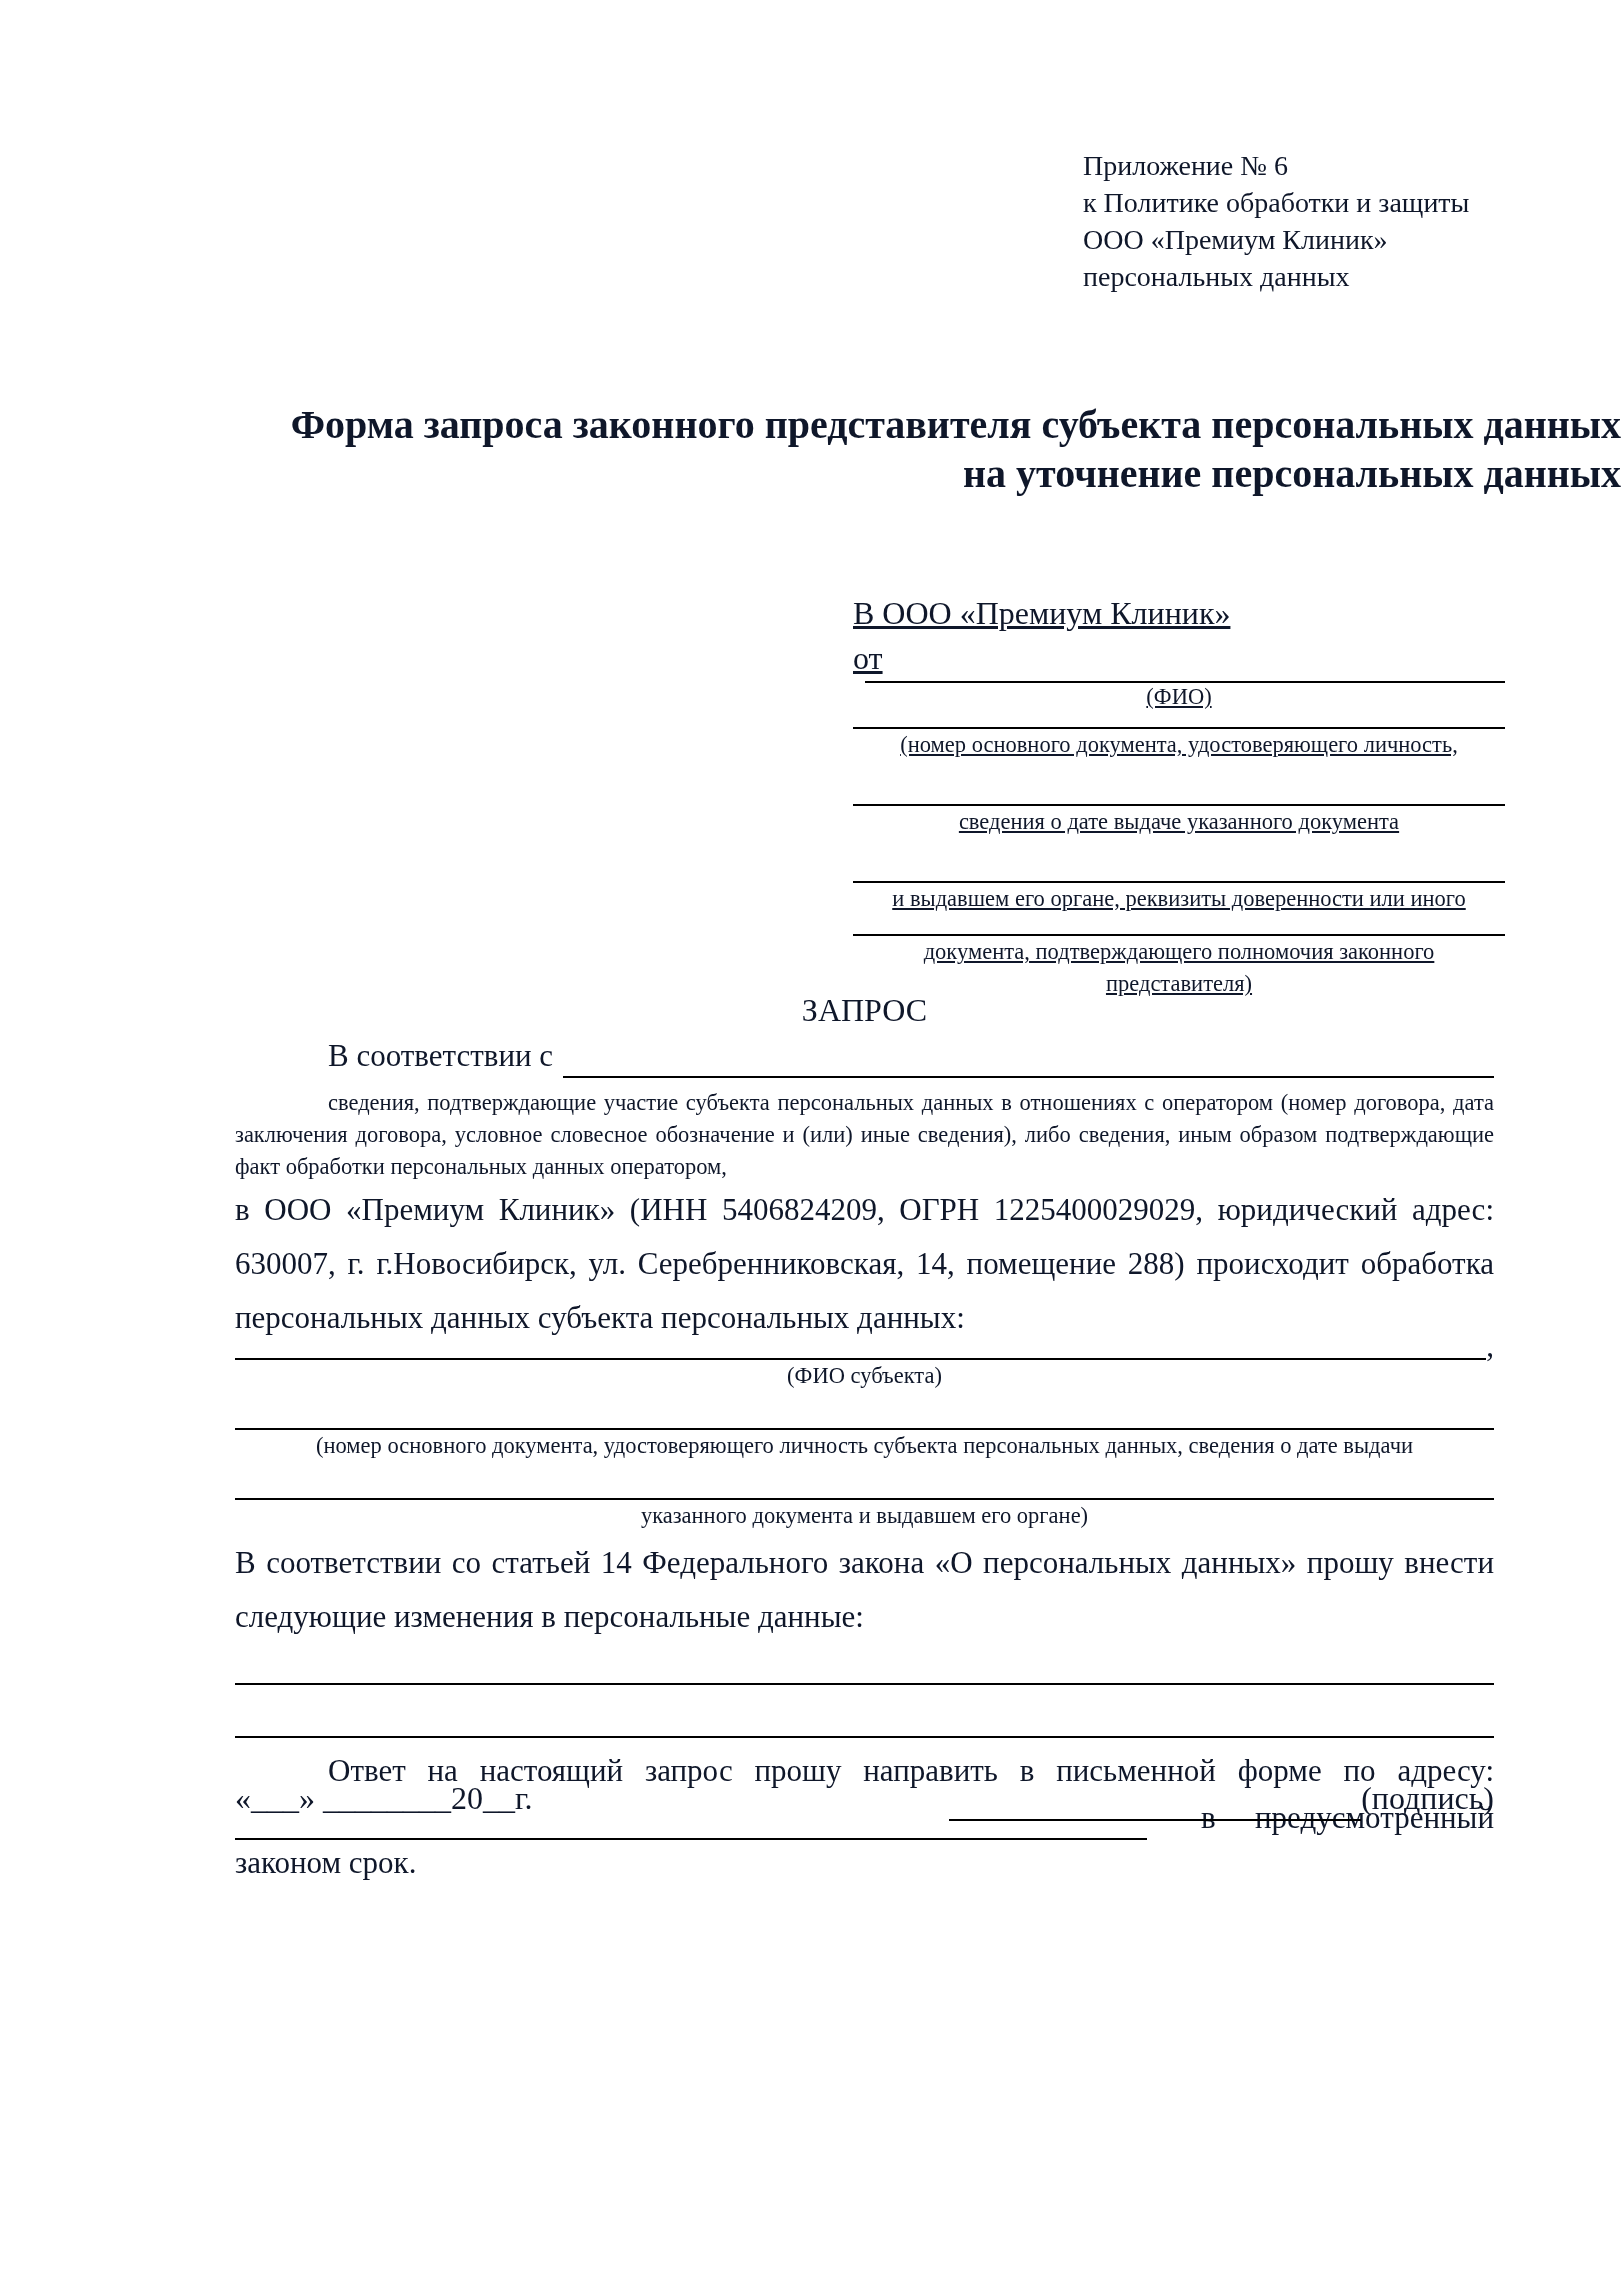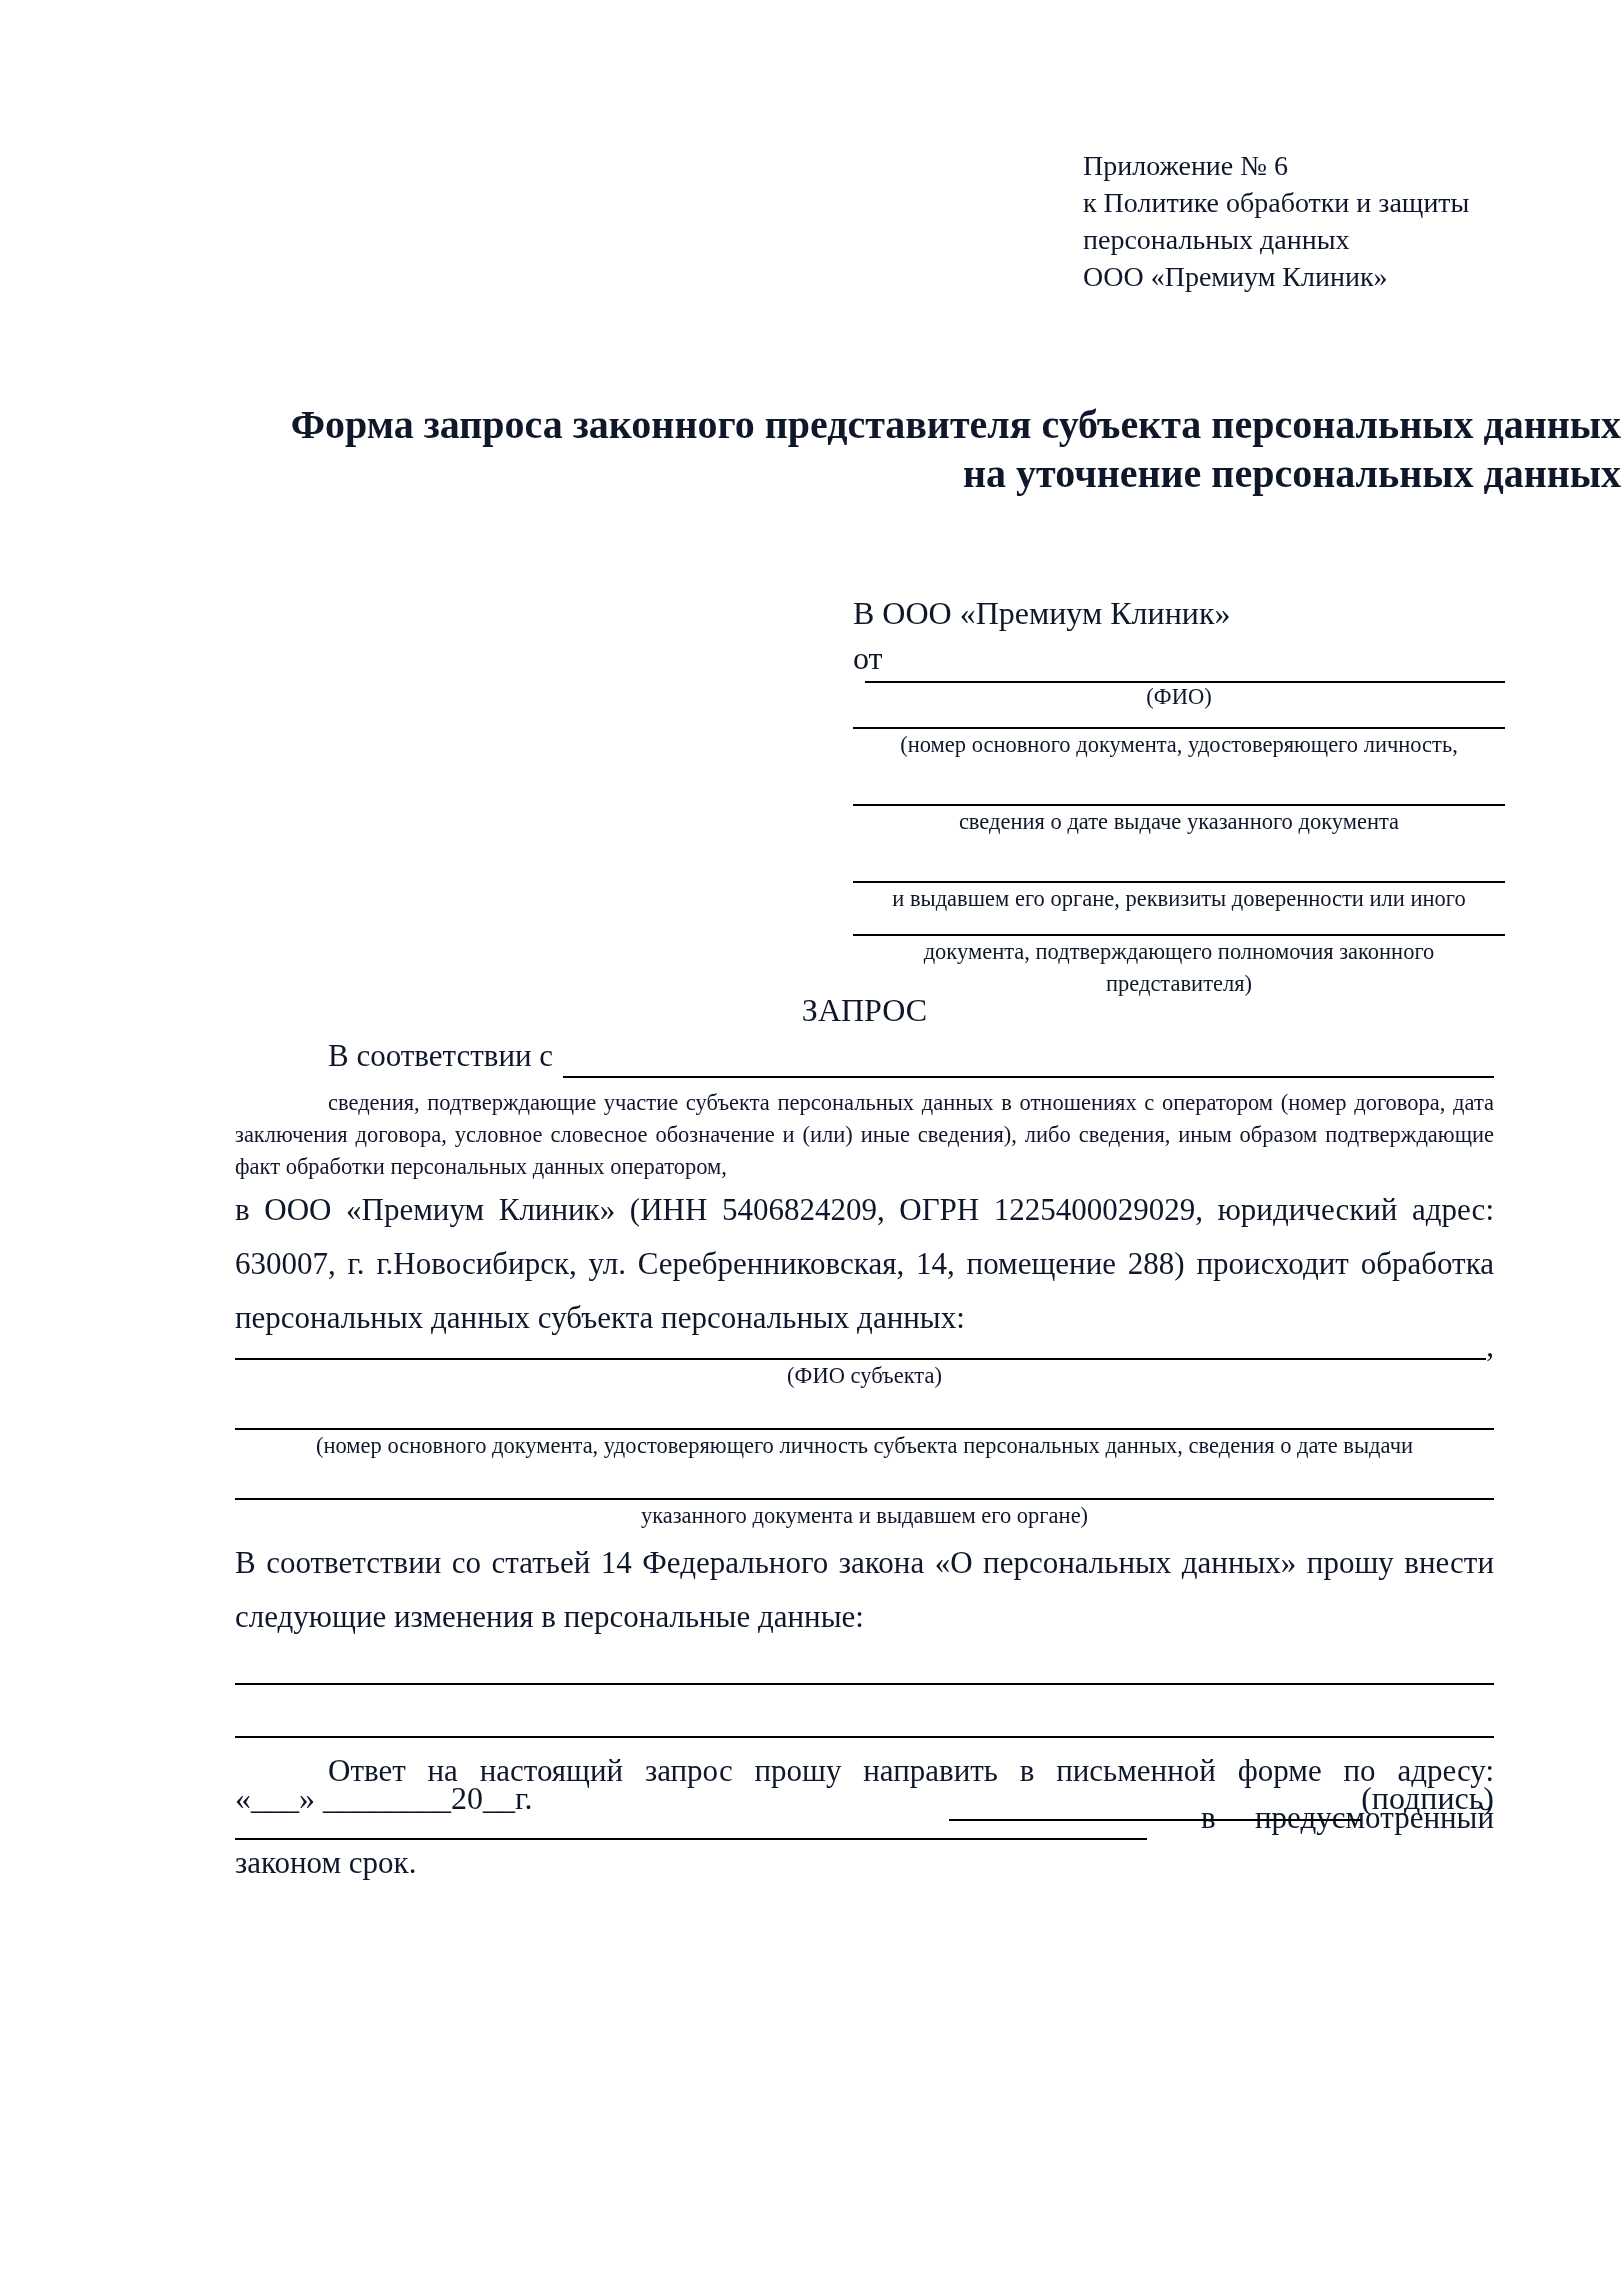--- a/index.html
+++ b/index.html
@@ -34,20 +34,21 @@
     line-height: 49px;
   }
   
   .addressee {
     position: absolute;
     left: 853px;
     top: 591px;
     width: 652px;
     font-size: 32px;
     line-height: 45px;
+    text-decoration: underline;
   }
   .bl { border-bottom: 2.9px solid #000; }
   .from-row { display: flex; height: 45px; flex-direction: column; }
   .from-row .bl { flex: 1 1 auto; margin-left: 11.8px; }
   .cap {
     font-size: 22.5px;
     line-height: 32px;
     text-align: center;
   }
   .ruled { border-bottom: 2.9px solid #000; }
@@ -123,22 +124,22 @@
   .sign-group .bl { display: inline-block; width: 412px; height: 39px; }
 </style>
 </head>
 <body>
 
 <div class="page">
 
   <div class="header-right">
     <div>Приложение № 6</div>
     <div>к Политике обработки и защиты</div>
+    <div>ООО «Премиум Клиник»</div>
     <div>персональных данных</div>
-    <div>ООО «Премиум Клиник»</div>
   </div>
 
   <div class="doc-title">
     <div>Форма запроса законного представителя субъекта персональных данных</div>
     <div>на уточнение персональных данных</div>
   </div>
 
   <div class="addressee">
     <div>В ООО «Премиум Клиник»</div>
     <div class="from-row">

